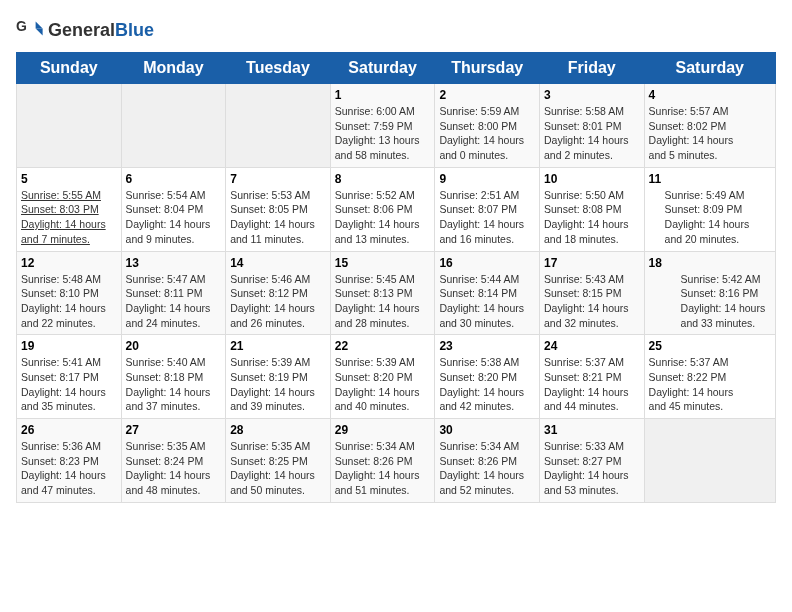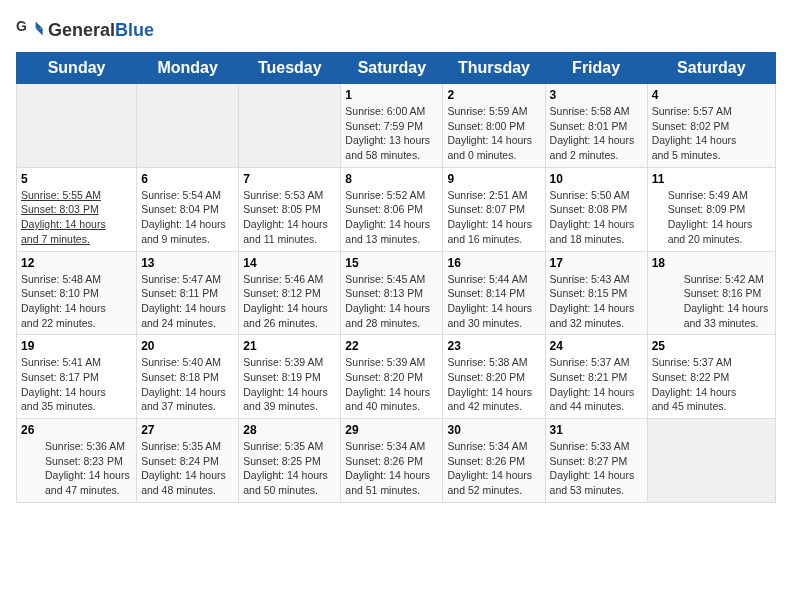--- a/index.html
+++ b/index.html
@@ -308,21 +308,21 @@
           <span class="day-number">25</span>
           <div class="day-info" style="white-space: pre-line;">Sunrise: 5:37 AM
 Sunset: 8:22 PM
 Daylight: 14 hours
 and 45 minutes.</div>
         </td>
       </tr>
       <tr>
         <td>
           <span class="day-number">26</span>
-          <div class="day-info" style="white-space: pre-line; margin-left: 24px;">Sunrise: 5:36 AM
+          <div class="day-info" style="white-space: pre-line;">Sunrise: 5:36 AM
 Sunset: 8:23 PM
 Daylight: 14 hours
 and 47 minutes.</div>
         </td>
         <td>
           <span class="day-number">27</span>
           <div class="day-info" style="white-space: pre-line;">Sunrise: 5:35 AM
 Sunset: 8:24 PM
 Daylight: 14 hours
 and 48 minutes.</div>

